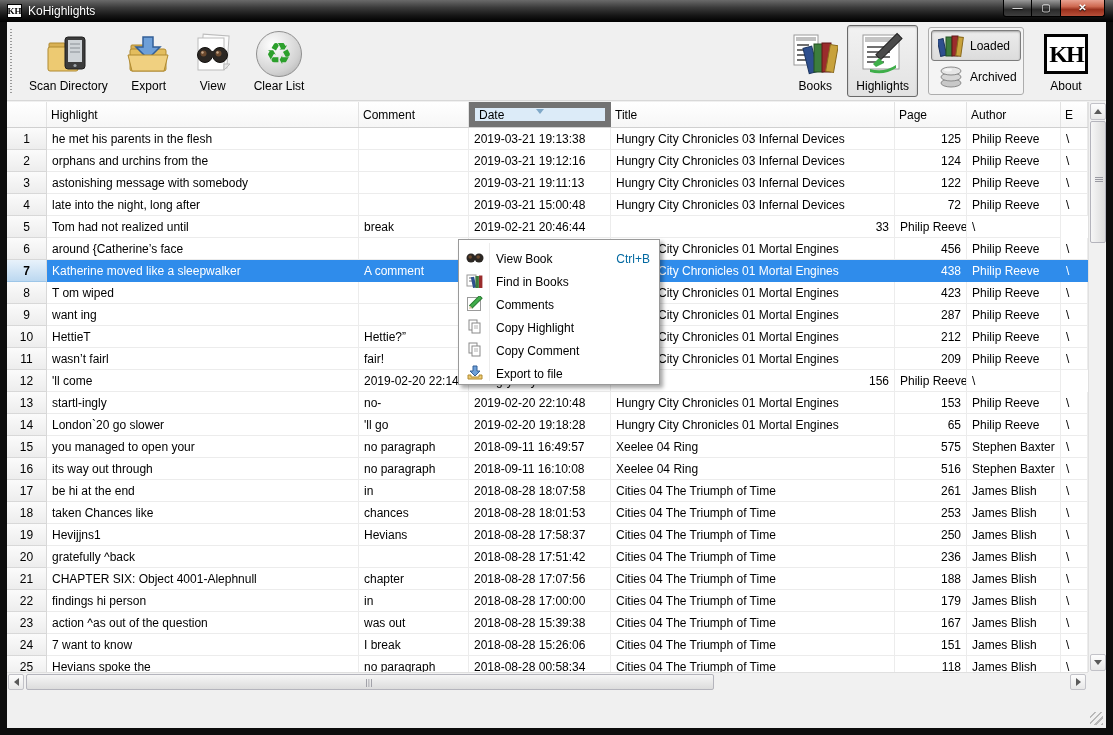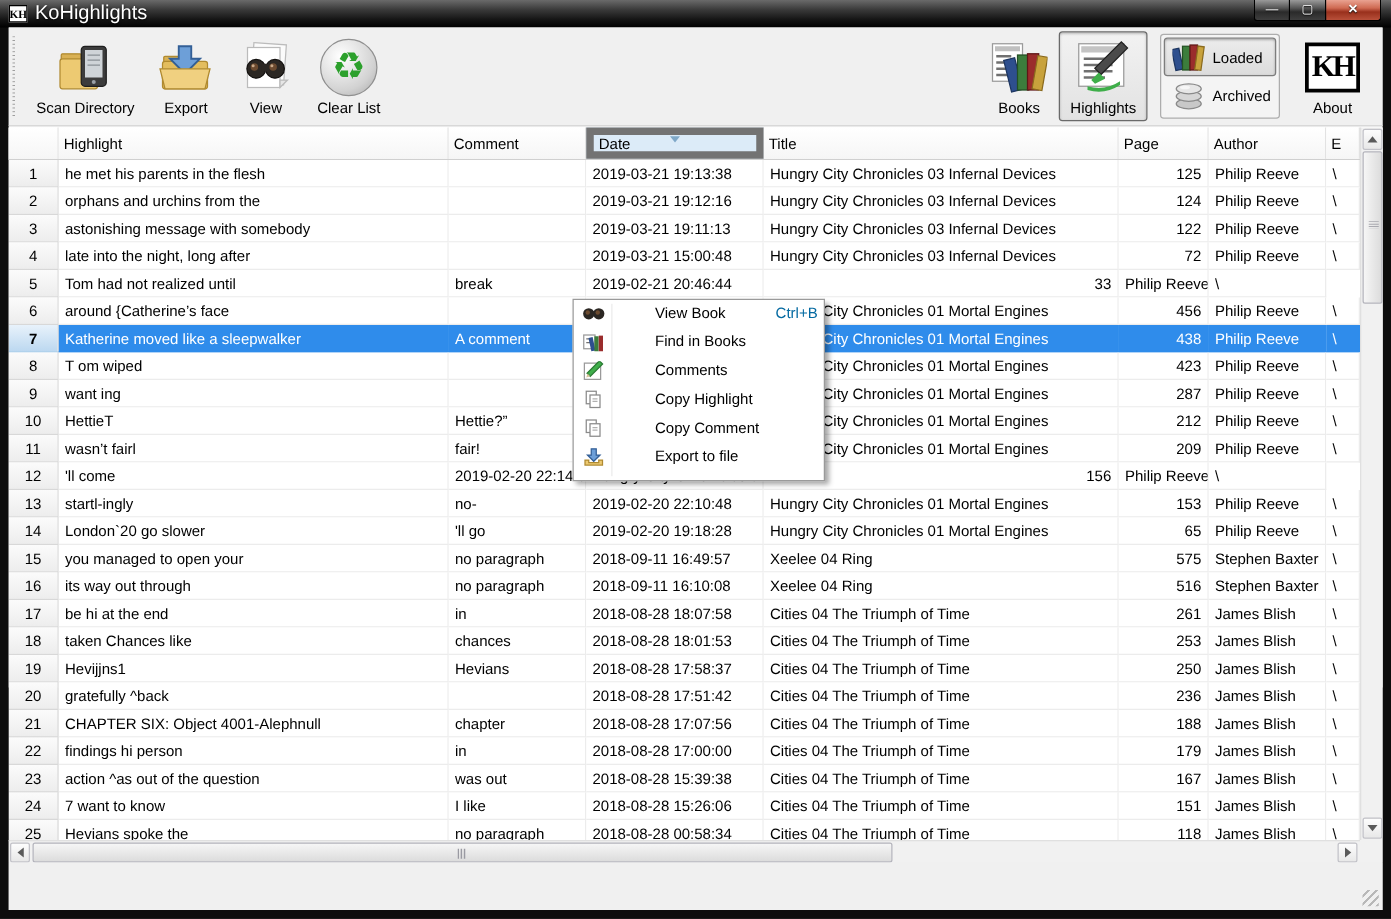--- a/index.html
+++ b/index.html
@@ -5,21 +5,21 @@
   * { margin:0; padding:0; box-sizing:border-box; }
   html,body { width:1113px; height:735px; background:#222; font-family:"Liberation Sans",sans-serif; }
   .window { position:relative; width:1113px; height:735px; background:#0d0d0d; overflow:hidden; }
 
   
   .titlebar { position:absolute; left:0; top:0; width:1113px; height:22px;
     background:linear-gradient(#6a6a6a,#3a3a3a 35%,#161616 70%,#000); display:flex; align-items:center; }
   .titlebar .appicon { width:15px; height:14px; margin:0 6px 0 7px; background:#fff; border:1px solid #000;
     box-shadow:0 0 0 1px #fff inset; display:flex; align-items:center; justify-content:center;
     font-family:"Liberation Serif",serif; font-weight:bold; font-size:9px; color:#000; }
-  .titlebar .ttl { color:#fff; font-size:16px; text-shadow:0 1px 2px #000; }
+  .titlebar .ttl { color:#fff; font-size:12px; text-shadow:0 1px 2px #000; }
   .wincontrols { position:absolute; right:8px; top:0; display:flex; }
   .wbtn { height:17px; border:1px solid #000; border-top:none; background:linear-gradient(#9a9a9a,#565656 40%,#2a2a2a 60%,#3e3e3e);
     color:#fff; font-size:10px; line-height:15px; text-align:center; text-shadow:0 1px 1px #000; }
   .wbtn.min { width:29px; border-radius:0 0 0 3px; }
   .wbtn.max { width:28px; border-left:none; border-right:none; }
   .wbtn.close { width:45px; border-radius:0 0 3px 0;
     background:linear-gradient(#e9a291,#cf6a52 40%,#99301c 60%,#b8503a); font-weight:bold; }
 
   
   .client { position:absolute; left:7px; top:22px; width:1099px; height:706px; background:#f0f0f0; }
@@ -85,21 +85,21 @@
 
   
   .statusarea { position:absolute; left:0; top:668px; width:1099px; height:38px; background:#f0f0f0; }
   .resizegrip { position:absolute; right:3px; bottom:3px; width:13px; height:13px;
     background:repeating-linear-gradient(135deg, transparent 0 3px, #b8b8b8 3px 4.5px); }
 
   
   .ctxmenu { position:absolute; left:458px; top:239px; width:202px; background:#fff; border:1px solid #9a9a9a;
     box-shadow:3px 3px 4px rgba(0,0,0,.35); padding:3px 1px; z-index:50; }
   .ctxmenu::before { content:""; position:absolute; left:30px; top:3px; bottom:3px; width:1px; background:#ececec; }
-  .mi { display:flex; align-items:flex-start; height:23px; padding:0 8px 0 6px; font-size:12px; color:#000; position:relative;gap:28px; }
+  .mi { display:flex; align-items:flex-end; height:23px; padding:0 8px 0 6px; font-size:12px; color:#000; position:relative; }
   .mic { width:18px; height:16px; margin-right:12px; position:relative; flex:none; }
   .mil { flex:1; white-space:nowrap; }
   .mis { color:#0369a1; margin-left:12px; }
 
   svg { display:block; }
 </style>
 </head>
 <body>
 
 <div class="window">
@@ -482,21 +482,21 @@
             <div class="td">was out</div>
             <div class="td">2018-08-28 15:39:38</div>
             <div class="td">Cities 04 The Triumph of Time</div>
             <div class="td page">167</div>
             <div class="td">James Blish</div>
             <div class="td">\</div>
           </div>
           <div class="trow grid-cols">
             <div class="td num">24</div>
             <div class="td">7 want to know</div>
-            <div class="td">I like</div>
+            <div class="td">I break</div>
             <div class="td">2018-08-28 15:26:06</div>
             <div class="td">Cities 04 The Triumph of Time</div>
             <div class="td page">151</div>
             <div class="td">James Blish</div>
             <div class="td">\</div>
           </div>
           <div class="trow grid-cols">
             <div class="td num">25</div>
             <div class="td">Hevians spoke the</div>
             <div class="td">no paragraph</div>

